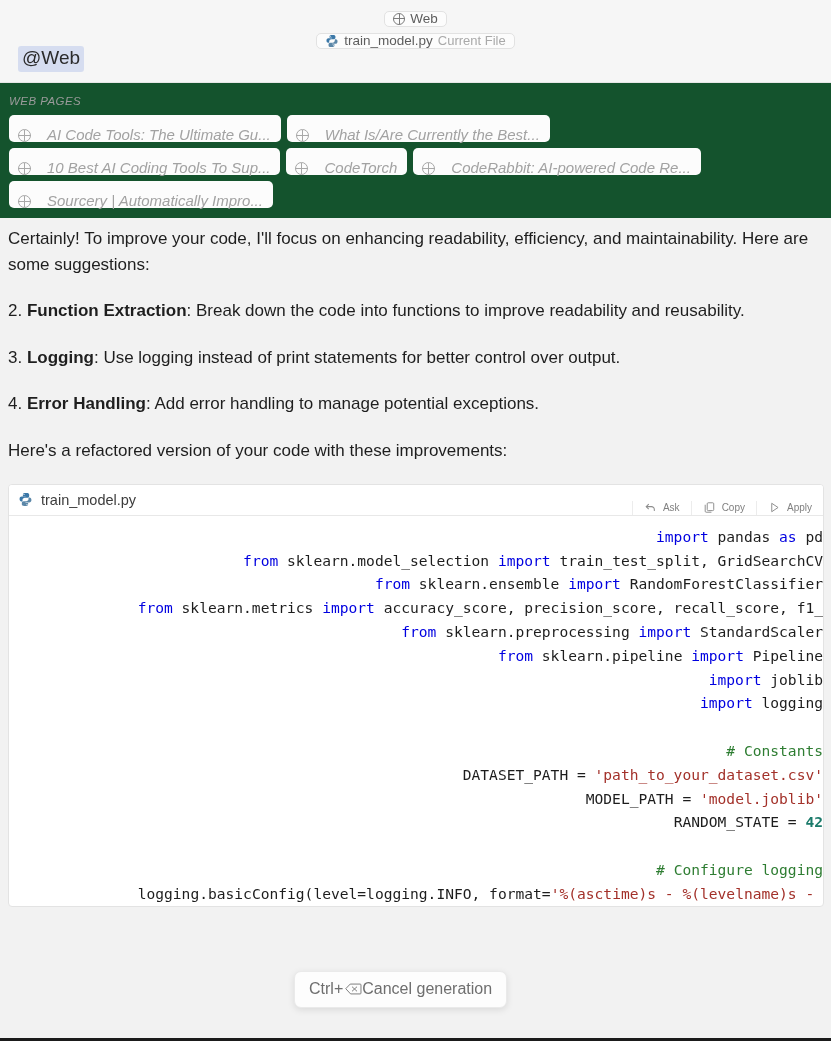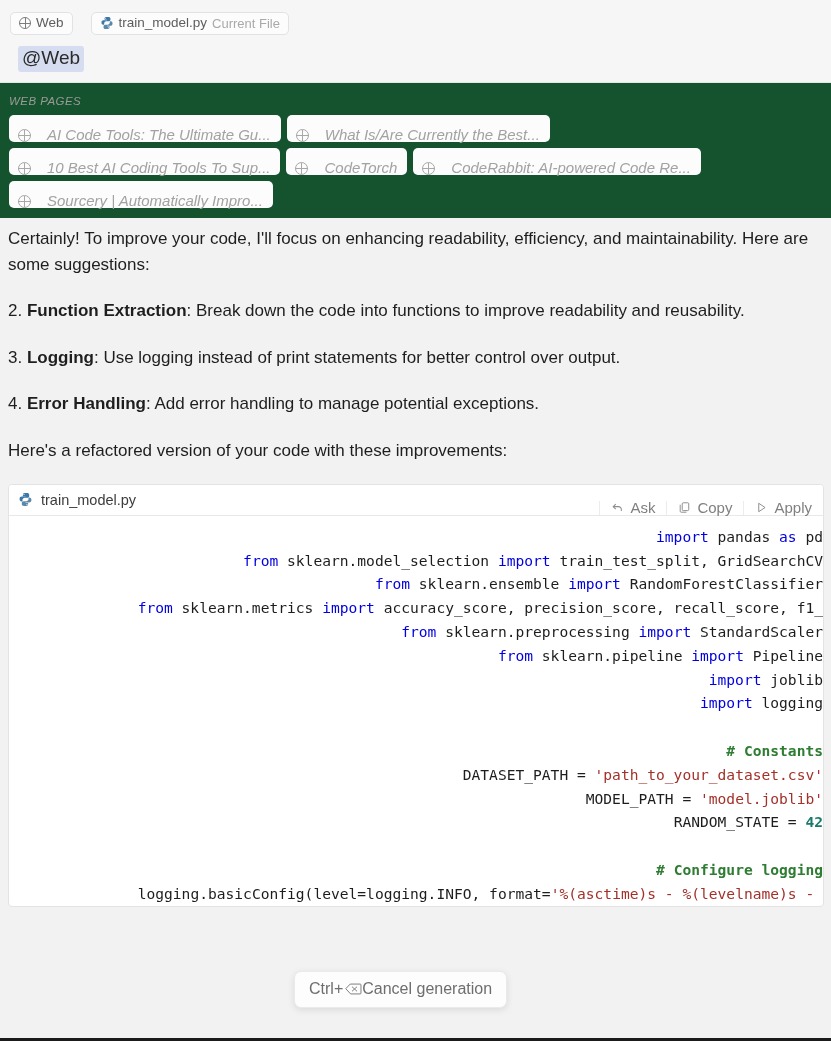--- a/index.html
+++ b/index.html
@@ -14,23 +14,24 @@
 
   
   #composer {
     background: #f6f6f6;
     padding: 11px 0 10px 0;
     border-bottom: 1px solid #e6e6e6;
   }
   #chip-row {
     display: flex;
     align-items: center;
-    gap: 18px;
+    gap: 6px;
     padding: 0 10px 0 10px;
     height: 24px;
+    flex-direction: column;
   }
   .ctx-chip {
     display: inline-flex;
     align-items: center;
     gap: 5px;
     height: 23px;
     padding: 0 8px;
     background: #fcfcfc;
     border: 1px solid #e2e2e2;
     border-radius: 5px;
@@ -155,39 +156,39 @@
     color: #3c3c3c;
     min-width: 0;
   }
   #code-actions { display: flex; align-items: stretch; flex: none; }
   .code-action {
     display: flex;
     align-items: center;
     gap: 6px;
     padding: 0 11px;
     border-left: 1px solid #ececec;
-    font-size: 15px;
+    font-size: 10px;
     color: #808080;
     white-space: nowrap;
     margin-top: 16px;
   }
   .code-action svg { display: block; flex: none; }
 
   #code-body {
     padding: 9px 0 0 0;
     font-family: "DejaVu Sans Mono", monospace;
     font-size: 14.6px;
     line-height: 23.8px;
     white-space: pre;
     overflow: hidden;
     color: #1d1d1d;
   }
   #code-body .ln { padding-left: 25px; text-align: right; }
   .kw  { color: #0000e0; }
-  .cm  { color: #2e7d32; font-weight: bold; }
+  .cm  { color: #2e7d32; }
   .st  { color: #a3312a; }
   .nu  { color: #1a7a6a; font-weight: bold; }
 
   
   #cancel-toast {
     position: absolute;
     left: 294px;
     top: 971px;
     background: #fdfdfd;
     border: 1px solid #eaeaea;

